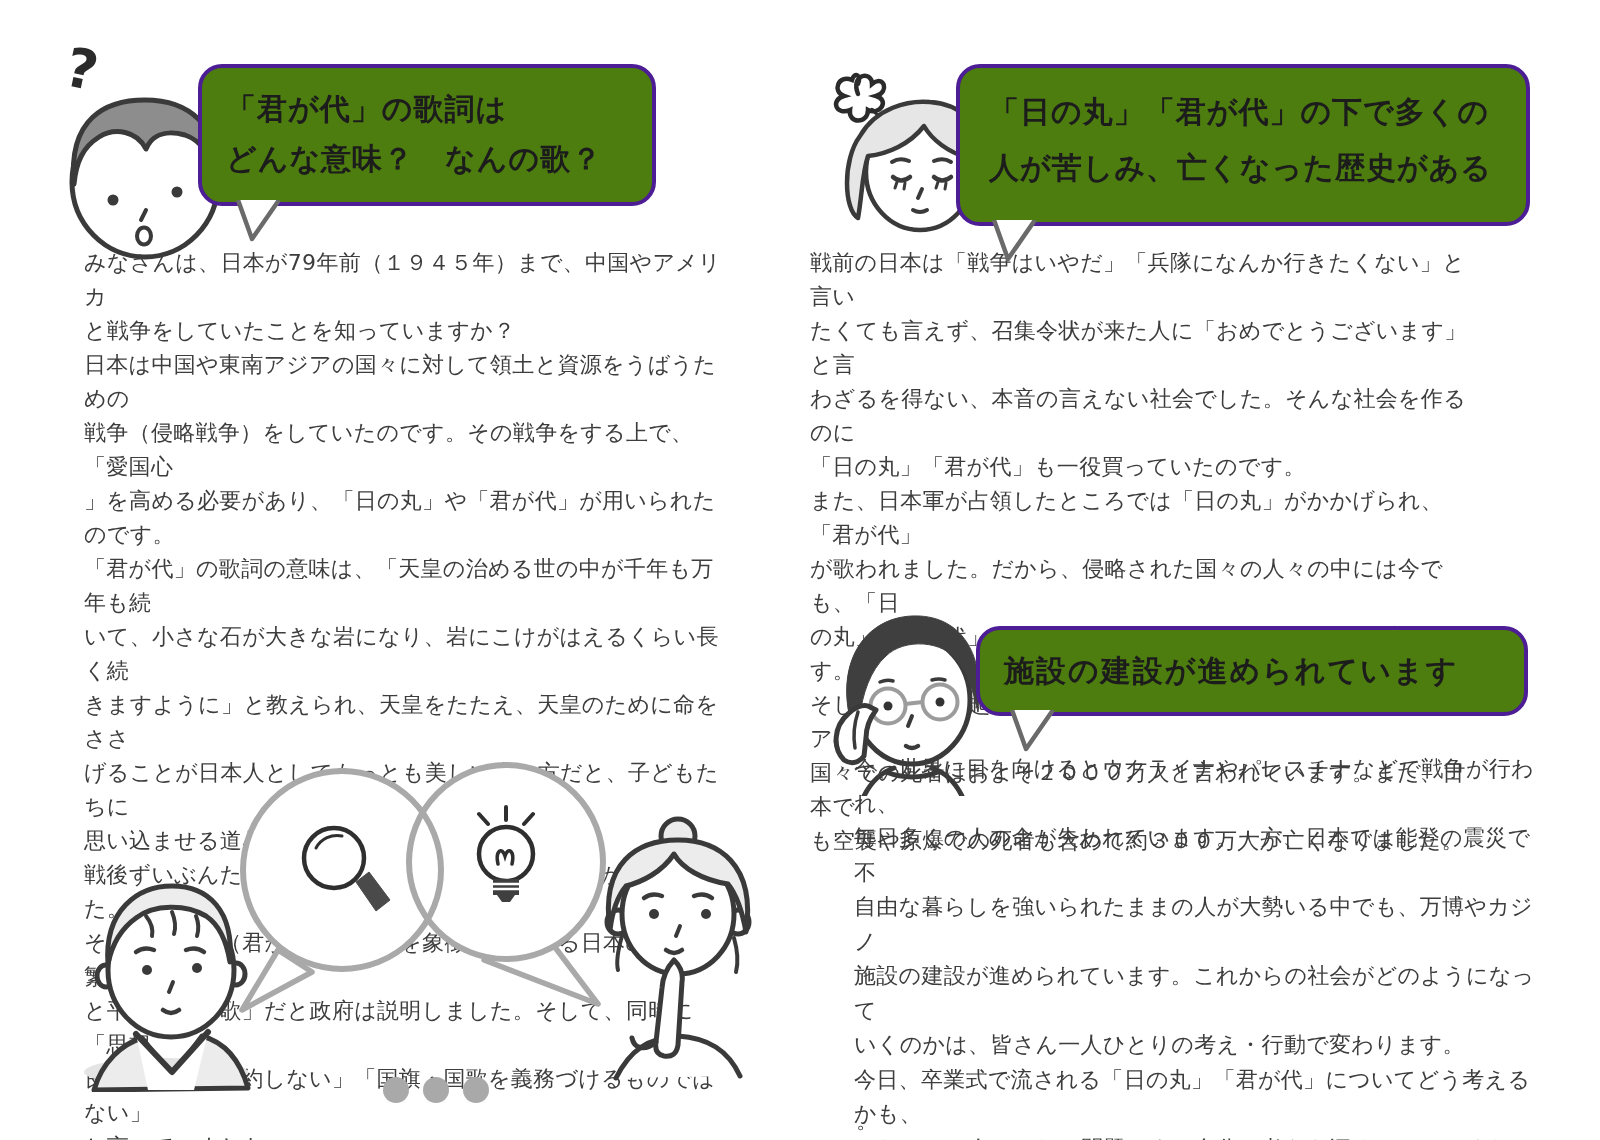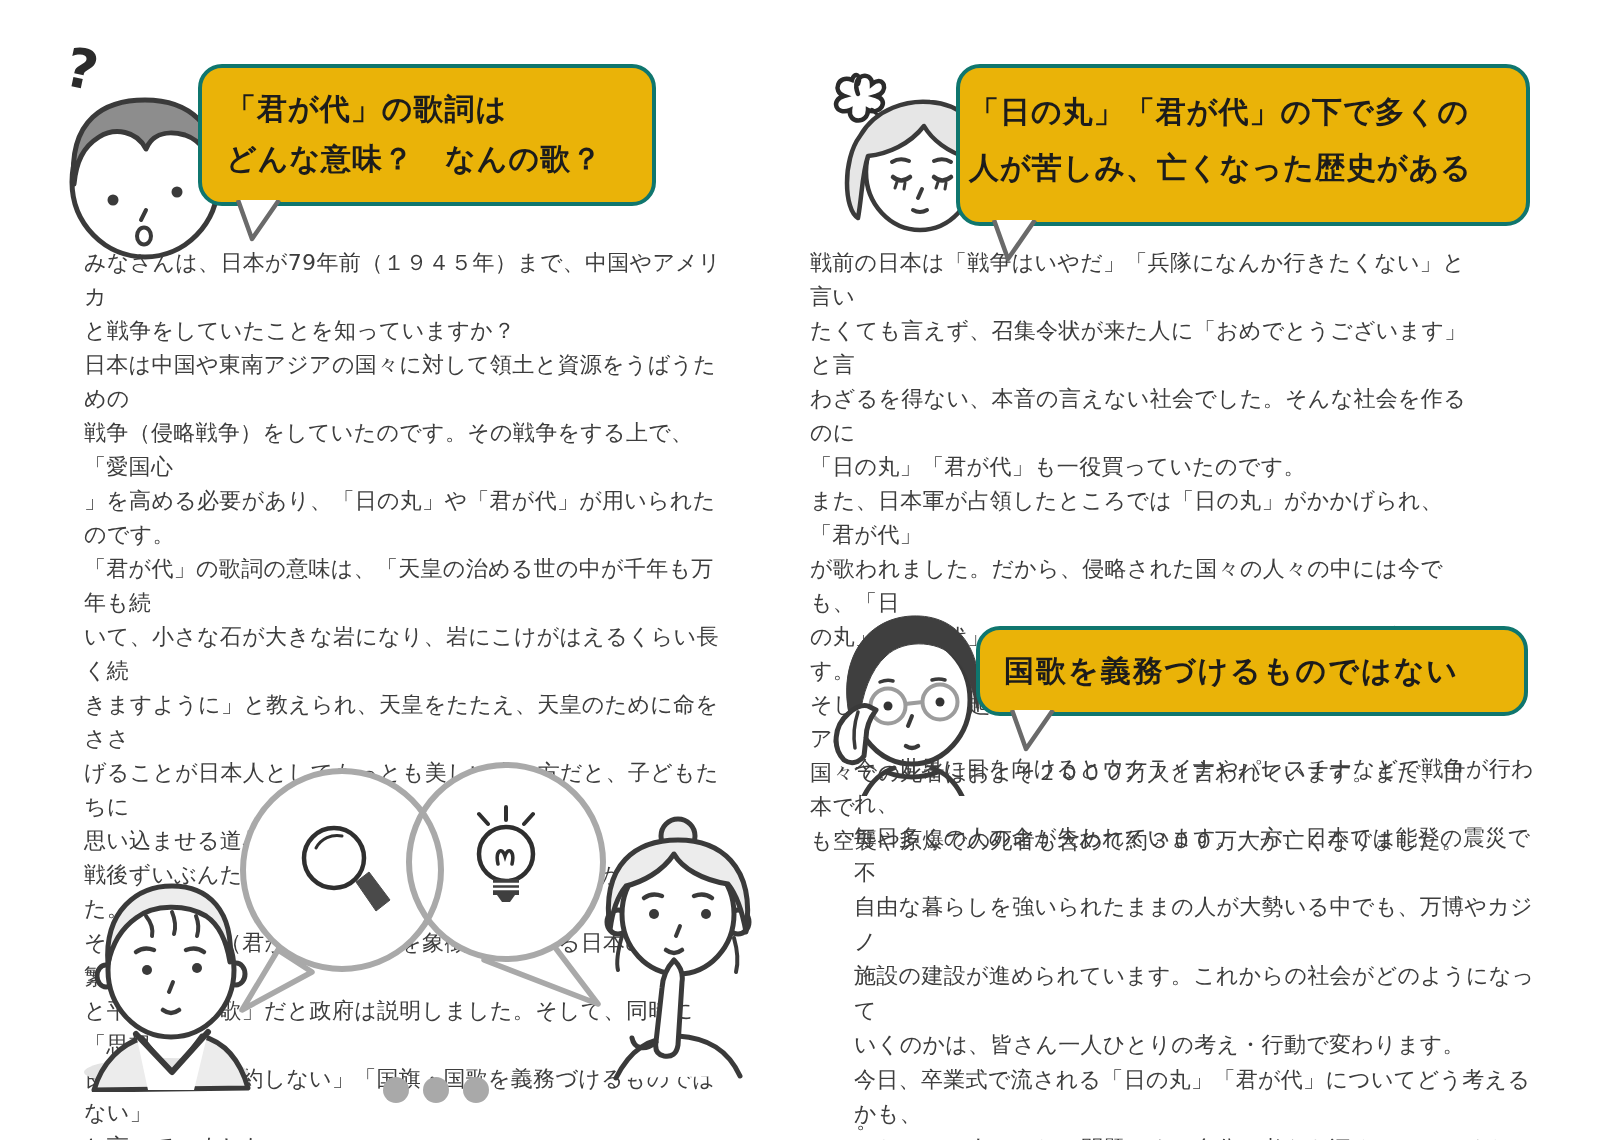--- a/index.html
+++ b/index.html
@@ -6,21 +6,21 @@
   .canvas {
     position:relative; width:1600px; height:1140px; background:#ffffff;
     font-family:"DejaVu Sans", sans-serif; overflow:hidden;
   }
   .abs { position:absolute; }
   .body-text {
     position:absolute; font-size:22px; line-height:34px; color:#3d3d3d;
     white-space:pre-line; letter-spacing:0.3px;
   }
   .speech-bubble {
-    position:absolute; background:#eab308; border:4px solid #0f766e;
+    position:absolute; background:#4d7c0f; border:4px solid #4c1d95;
     border-radius:24px; color:#1c1c1c; font-weight:bold; z-index:1;
     white-space:pre-line; box-sizing:border-box;
   }
   .bubble-text-2line { font-size:30px; line-height:52px; padding:16px 8px 0 24px; letter-spacing:1px; }
   .bubble-tail { position:absolute; z-index:2; }
   .qmark {
     position:absolute; font-size:54px; font-weight:bold; color:#2b2b2b;
     transform:rotate(12deg); z-index:1;
   }
   .trailing-mark { position:absolute; font-size:22px; color:#3d3d3d; }
@@ -133,21 +133,21 @@
   <svg class="abs" style="left:836px; top:90px;" width="158" height="150" viewBox="0 0 158 150">
     <ellipse cx="84" cy="82" rx="54" ry="58" fill="#ffffff" stroke="#3a3a3a" stroke-width="4.5"></ellipse>
     <path d="M 22,128 C 8,120 6,70 24,46 C 40,18 72,10 94,12 C 124,14 146,34 148,62 C 152,90 148,112 140,128 C 134,106 136,88 132,68 C 112,62 96,50 88,36 C 74,54 52,64 32,66 C 26,84 26,106 22,128 Z" fill="#e6e6e6" stroke="#3a3a3a" stroke-width="4.5" stroke-linejoin="round"></path>
     <path d="M 56,72 Q 64,67 73,71 M 98,71 Q 107,67 115,72" fill="none" stroke="#3a3a3a" stroke-width="4" stroke-linecap="round"></path>
     <path d="M 57,87 Q 65,94 74,87 M 98,87 Q 106,94 115,87" fill="none" stroke="#3a3a3a" stroke-width="4.5" stroke-linecap="round"></path>
     <path d="M 61,92 L 59,98 M 69,93 L 68,99 M 102,92 L 100,98 M 110,93 L 109,99" stroke="#3a3a3a" stroke-width="3" stroke-linecap="round"></path>
     <path d="M 86,99 L 82,108" stroke="#3a3a3a" stroke-width="4" fill="none" stroke-linecap="round"></path>
     <path d="M 77,120 Q 84,124 91,120" fill="none" stroke="#3a3a3a" stroke-width="4" stroke-linecap="round"></path>
   </svg>
 
-  <div class="speech-bubble bubble-text-2line" style="left:956px; top:64px; width:574px; height:162px; line-height:56px; padding-left:9px;">「日の丸」「君が代」の下で多くの
+  <div class="speech-bubble bubble-text-2line" style="left:956px; top:64px; width:574px; height:162px; line-height:56px; padding-left:29px;">「日の丸」「君が代」の下で多くの
 人が苦しみ、亡くなった歴史がある</div>
   <svg class="bubble-tail" style="left:990px; top:220px;" width="48" height="44" viewBox="0 0 48 44">
     <path d="M 4,0 L 18,39 L 45,0" fill="#ffffff" stroke="#6a6a6a" stroke-width="4.5" stroke-linejoin="round"></path>
   </svg>
 
   <div class="body-text" style="left:810px; top:246px; width:676px;">戦前の日本は「戦争はいやだ」「兵隊になんか行きたくない」と言い
 たくても言えず、召集令状が来た人に「おめでとうございます」と言
 わざるを得ない、本音の言えない社会でした。そんな社会を作るのに
 「日の丸」「君が代」も一役買っていたのです。
 また、日本軍が占領したところでは「日の丸」がかかげられ、「君が代」
@@ -167,21 +167,21 @@
     <circle cx="120" cy="102" r="17.5" fill="#ffffff" stroke="#9c9c9c" stroke-width="4"></circle>
     <path d="M 85,104 L 103,102" stroke="#9c9c9c" stroke-width="4" fill="none"></path>
     <circle cx="68" cy="106" r="4.5" fill="#333333"></circle>
     <circle cx="120" cy="102" r="4.5" fill="#333333"></circle>
     <path d="M 92,116 L 88,126" stroke="#3a3a3a" stroke-width="4" fill="none" stroke-linecap="round"></path>
     <path d="M 86,146 Q 92,150 98,146" fill="none" stroke="#3a3a3a" stroke-width="4.5" stroke-linecap="round"></path>
     <path d="M 24,160 C 12,148 14,126 28,114 C 34,108 42,104 48,106 L 56,110 C 50,118 46,128 46,138 L 44,156 C 38,164 30,164 24,160 Z" fill="#ffffff" stroke="#3a3a3a" stroke-width="5" stroke-linejoin="round"></path>
     <path d="M 38,112 C 34,124 33,136 35,148" fill="none" stroke="#3a3a3a" stroke-width="3.5" stroke-linecap="round"></path>
   </svg>
 
-  <div class="speech-bubble" style="left:976px; top:626px; width:552px; height:90px; font-size:30px; letter-spacing:2px; display:flex; align-items:center; padding-left:24px;">国歌を義務づけるものではない</div>
+  <div class="speech-bubble" style="left:976px; top:626px; width:552px; height:90px; font-size:30px; letter-spacing:2px; display:flex; align-items:center; padding-left:24px;">施設の建設が進められています</div>
   <svg class="bubble-tail" style="left:1008px; top:710px;" width="48" height="44" viewBox="0 0 48 44">
     <path d="M 4,0 L 18,39 L 45,0" fill="#ffffff" stroke="#6a6a6a" stroke-width="4.5" stroke-linejoin="round"></path>
   </svg>
 
   <div class="body-text" style="left:854px; top:752px; width:690px; line-height:34.5px;">今、世界に目を向けるとウクライナやパレスチナなどで戦争が行われ、
 毎日多くの人の命が失われています。一方、日本では能登の震災で不
 自由な暮らしを強いられたままの人が大勢いる中でも、万博やカジノ
 施設の建設が進められています。これからの社会がどのようになって
 いくのかは、皆さん一人ひとりの考え・行動で変わります。
 今日、卒業式で流される「日の丸」「君が代」についてどう考えるかも、

